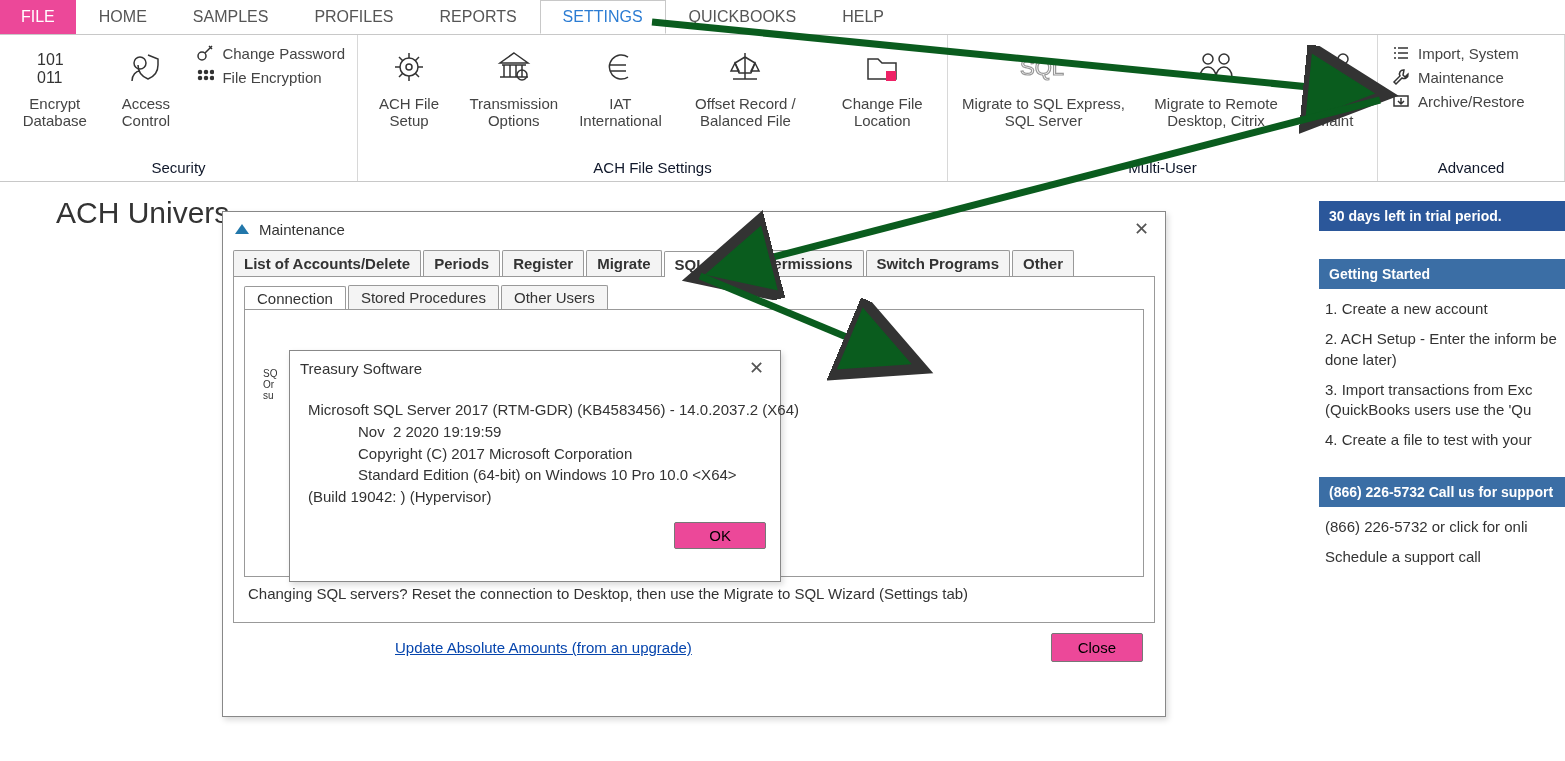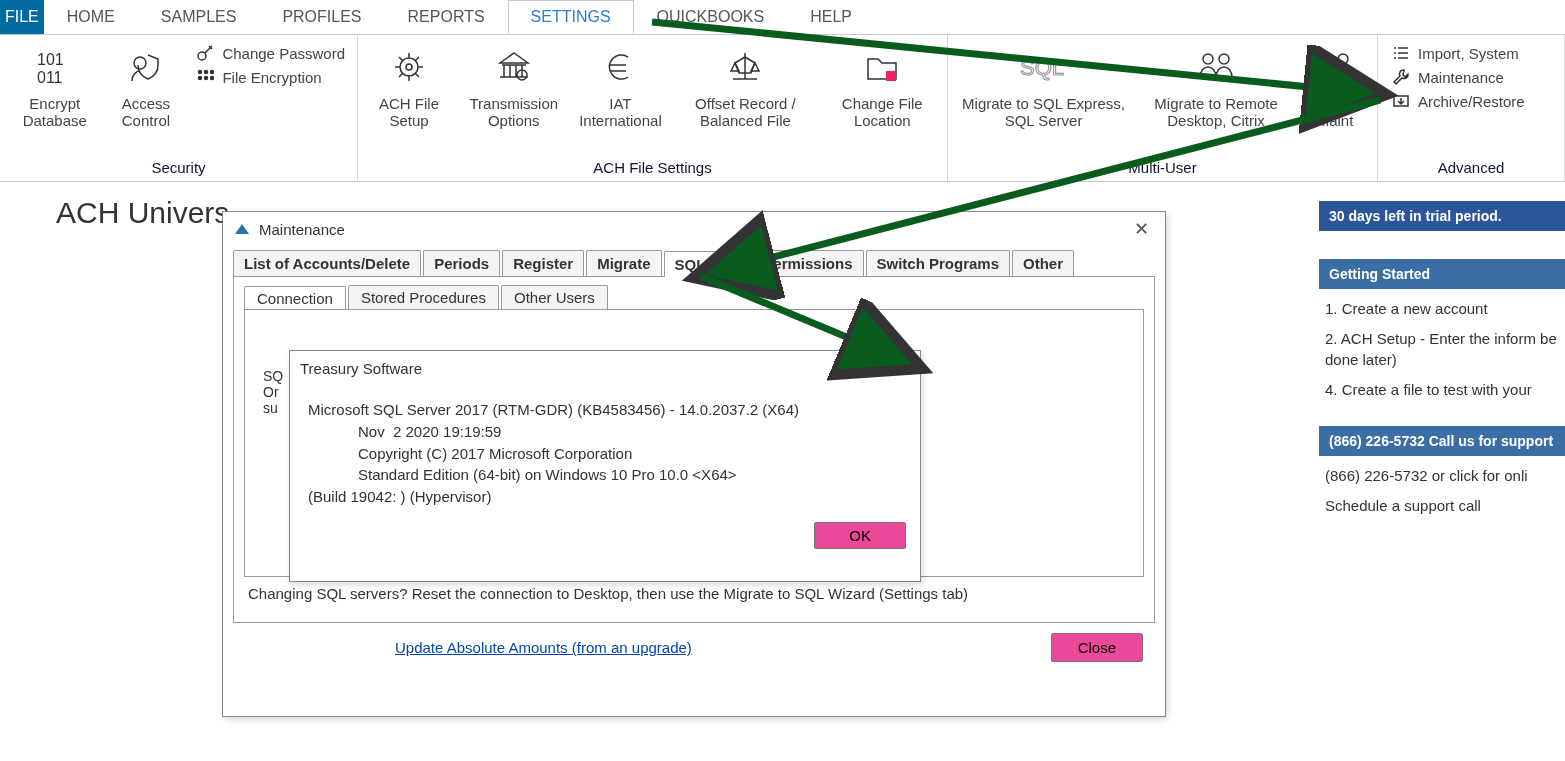--- a/index.html
+++ b/index.html
@@ -1,20 +1,20 @@
 <!DOCTYPE html>
 <html><head>
 <meta charset="utf-8">
 <style>
   * { box-sizing: border-box; font-family: "Segoe UI", Tahoma, sans-serif; }
   body { margin:0; padding:0; background:#fff; font-size:14px; color:#333; width:1565px; height:761px; overflow:hidden; position:relative;}
   
   .menu { display:flex; align-items:stretch; height:34px; background:#fff; }
   .menu .item { padding:7px 22px; font-size:16px; color:#555; border:1px solid transparent; cursor:pointer;}
-  .menu .item.file { background:#0369a1; color:#fff; padding:7px 4px;}
+  .menu .item.file { background:#ec4899; color:#fff; padding:7px 20px;}
   .menu .item.active { color:#2b7cd3; border:1px solid #c8c8c8; border-bottom-color:#fff; background:#fff;}
   
   .ribbon { display:flex; border-top:1px solid #c8c8c8; border-bottom:1px solid #c8c8c8; background:#fff; height:148px;}
   .group { border-right:1px solid #d8d8d8; display:flex; flex-direction:column; justify-content:space-between; padding:4px 6px 2px;}
   .group .row { display:flex; flex:1;}
   .big { display:flex; flex-direction:column; align-items:center; justify-content:flex-start; padding:4px 8px; text-align:center; font-size:15px; color:#444; cursor:pointer; min-width:72px;}
   .big .ico { height:48px; display:flex; align-items:center; justify-content:flex-end; margin-bottom:4px;}
   .small-col { display:flex; flex-direction:column; justify-content:flex-start; padding-top:2px;}
   .small { display:flex; align-items:center; padding:3px 6px; font-size:15px; color:#444; cursor:pointer; white-space:nowrap;}
   .small .ico { width:22px; margin-right:6px; display:flex; align-items:center; justify-content:center;}
@@ -38,21 +38,21 @@
   .subtab.active { background:#fff; position:relative; top:1px;}
   .subcontent { border:1px solid #999; padding:14px 12px 18px; position:relative; height:268px;}
   .fieldset { border:1px solid #999; border-radius:2px; padding:10px 12px 16px; position:absolute;}
   .fieldset .legend { position:relative; top:-20px; background:#fff; padding:0 4px; font-size:15px; display:inline-block;}
   .fs-right { right:12px; top:20px; width:420px; height:220px;}
   .link { color:#0645ad; text-decoration:underline; cursor:pointer; font-size:15px;}
   .note { font-size:15px; color:#333; margin-top:20px;}
   .hint { font-size:15px; color:#333; padding:8px 4px;}
   .btn { border:1px solid #777; background:#ec4899; padding:5px 26px; font-size:15px; cursor:pointer; border-radius:2px;}
   
-  .msgbox { left:289px; top:350px; width:632px; height:232px; }
+  .msgbox { left:289px; top:350px; width:492px; height:232px; }
   .msgbox .body { padding:14px 18px 8px; font-size:15px; line-height:1.45; white-space:pre; }
   .msgbox .footrow { display:flex; justify-content:flex-end; padding:6px 14px 12px;}
   
   .sidepanel { position:absolute; right:0; top:201px; width:246px; }
   .bar { background:#2b579a; color:#fff; font-size:14px; font-weight:600; padding:7px 10px;}
   .barblue { background:#3b6ea5;}
   .list { padding:10px 6px 16px; font-size:15px; color:#333;}
   .list div { margin-bottom:10px; line-height:1.35;}
   
   .overlay { position:absolute; left:0; top:0; width:1565px; height:761px; pointer-events:none; }
@@ -245,20 +245,21 @@
   <div class="title">ACH Univers</div>
 </div>
 
 <div class="sidepanel">
   <div class="bar">30 days left in trial period.</div>
   <div style="height:28px;"></div>
   <div class="bar barblue">Getting Started</div>
   <div class="list">
     <div>1. Create a new account</div>
     <div>2. ACH Setup - Enter the inform be done later)</div>
+    <div>3. Import transactions from Exc (QuickBooks users use the 'Qu</div>
     <div>4. Create a file to test with your</div>
   </div>
   <div class="bar barblue">(866) 226-5732 Call us for support</div>
   <div class="list">
     <div>(866) 226-5732 or click for onli</div>
     <div>Schedule a support call</div>
   </div>
 </div>
 
 <div class="modal maint">
@@ -282,21 +283,21 @@
     <div class="tab">Other</div>
   </div>
   <div class="tabcontent">
     <div class="subtabs">
       <div class="subtab active">Connection</div>
       <div class="subtab">Stored Procedures</div>
       <div class="subtab">Other Users</div>
     </div>
     <div class="subcontent">
 
-      <div style="position:absolute; left:18px; top:58px; font-size:14px;">
+      <div style="position:absolute; left:18px; top:58px; font-size:10px;">
         <div>SQ</div>
         <div>Or</div>
         <div>su</div>
       </div>
 
     </div>
     <div class="hint">Changing SQL servers?  Reset the connection to Desktop, then use the Migrate to SQL Wizard (Settings tab)</div>
   </div>
   <div style="display:flex; justify-content:space-between; align-items:center; padding:0 22px 14px;">
     <span class="link" style="margin-left:150px;">Update Absolute Amounts (from an upgrade)</span>

